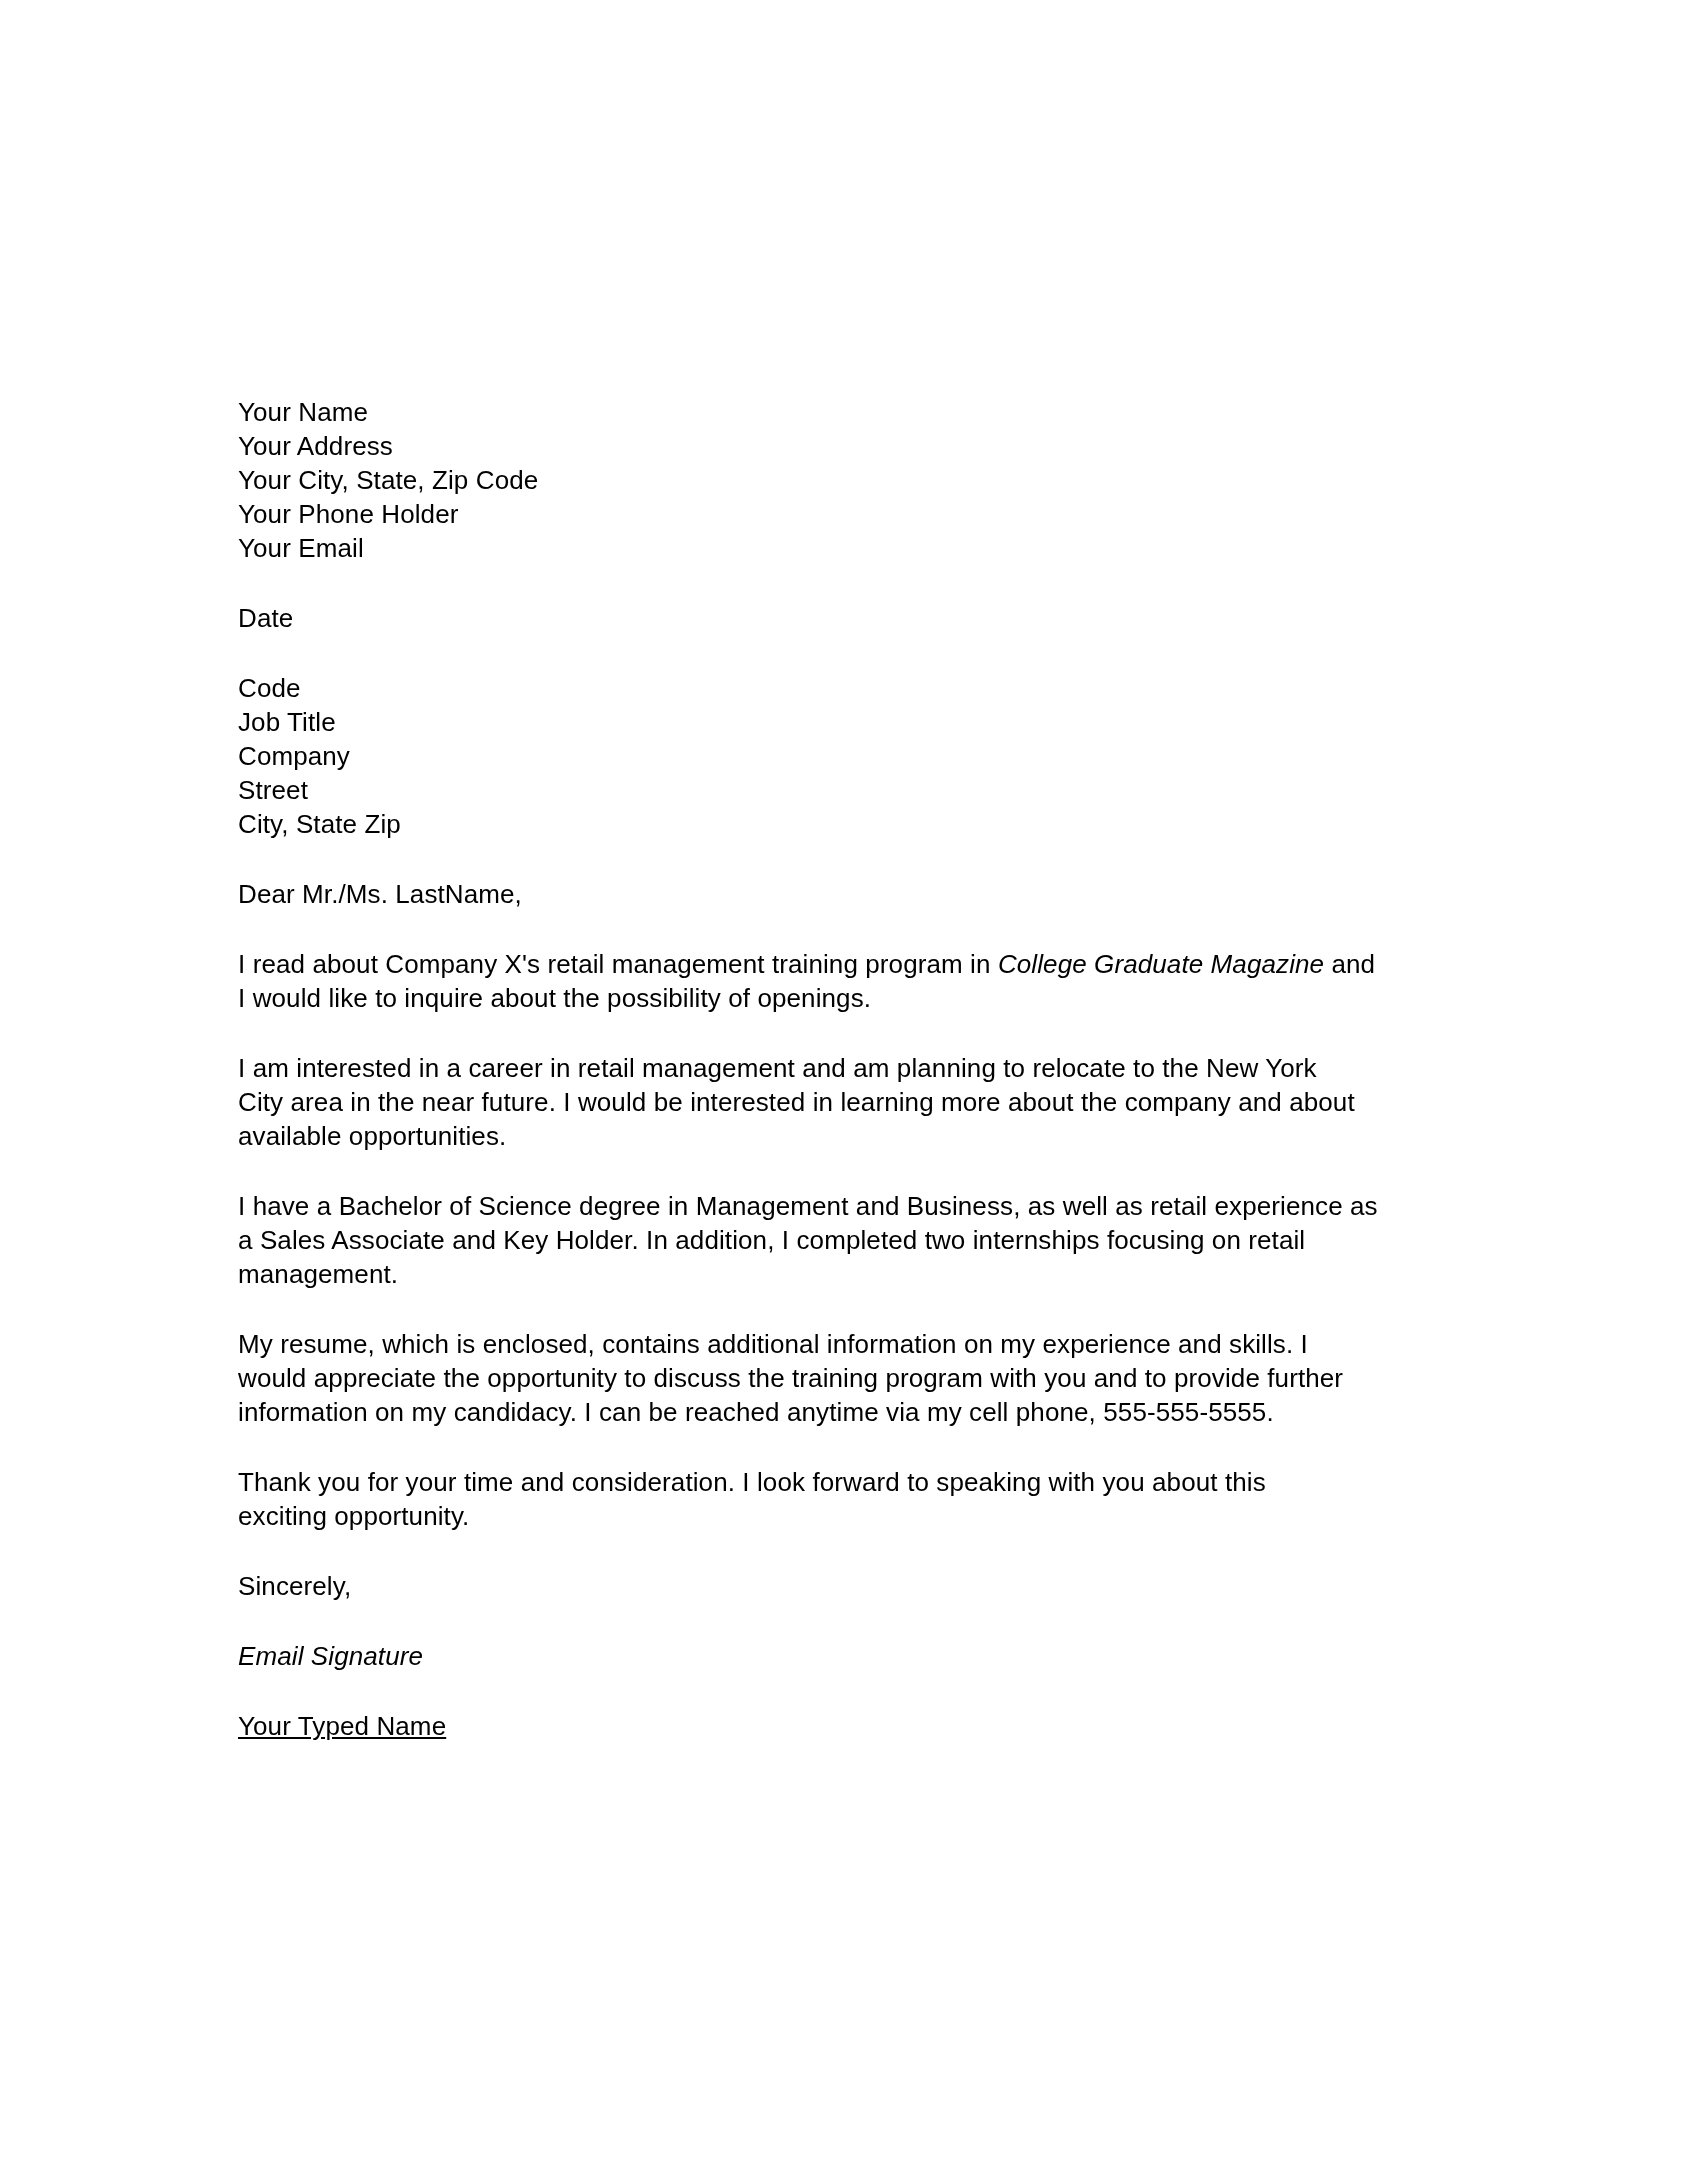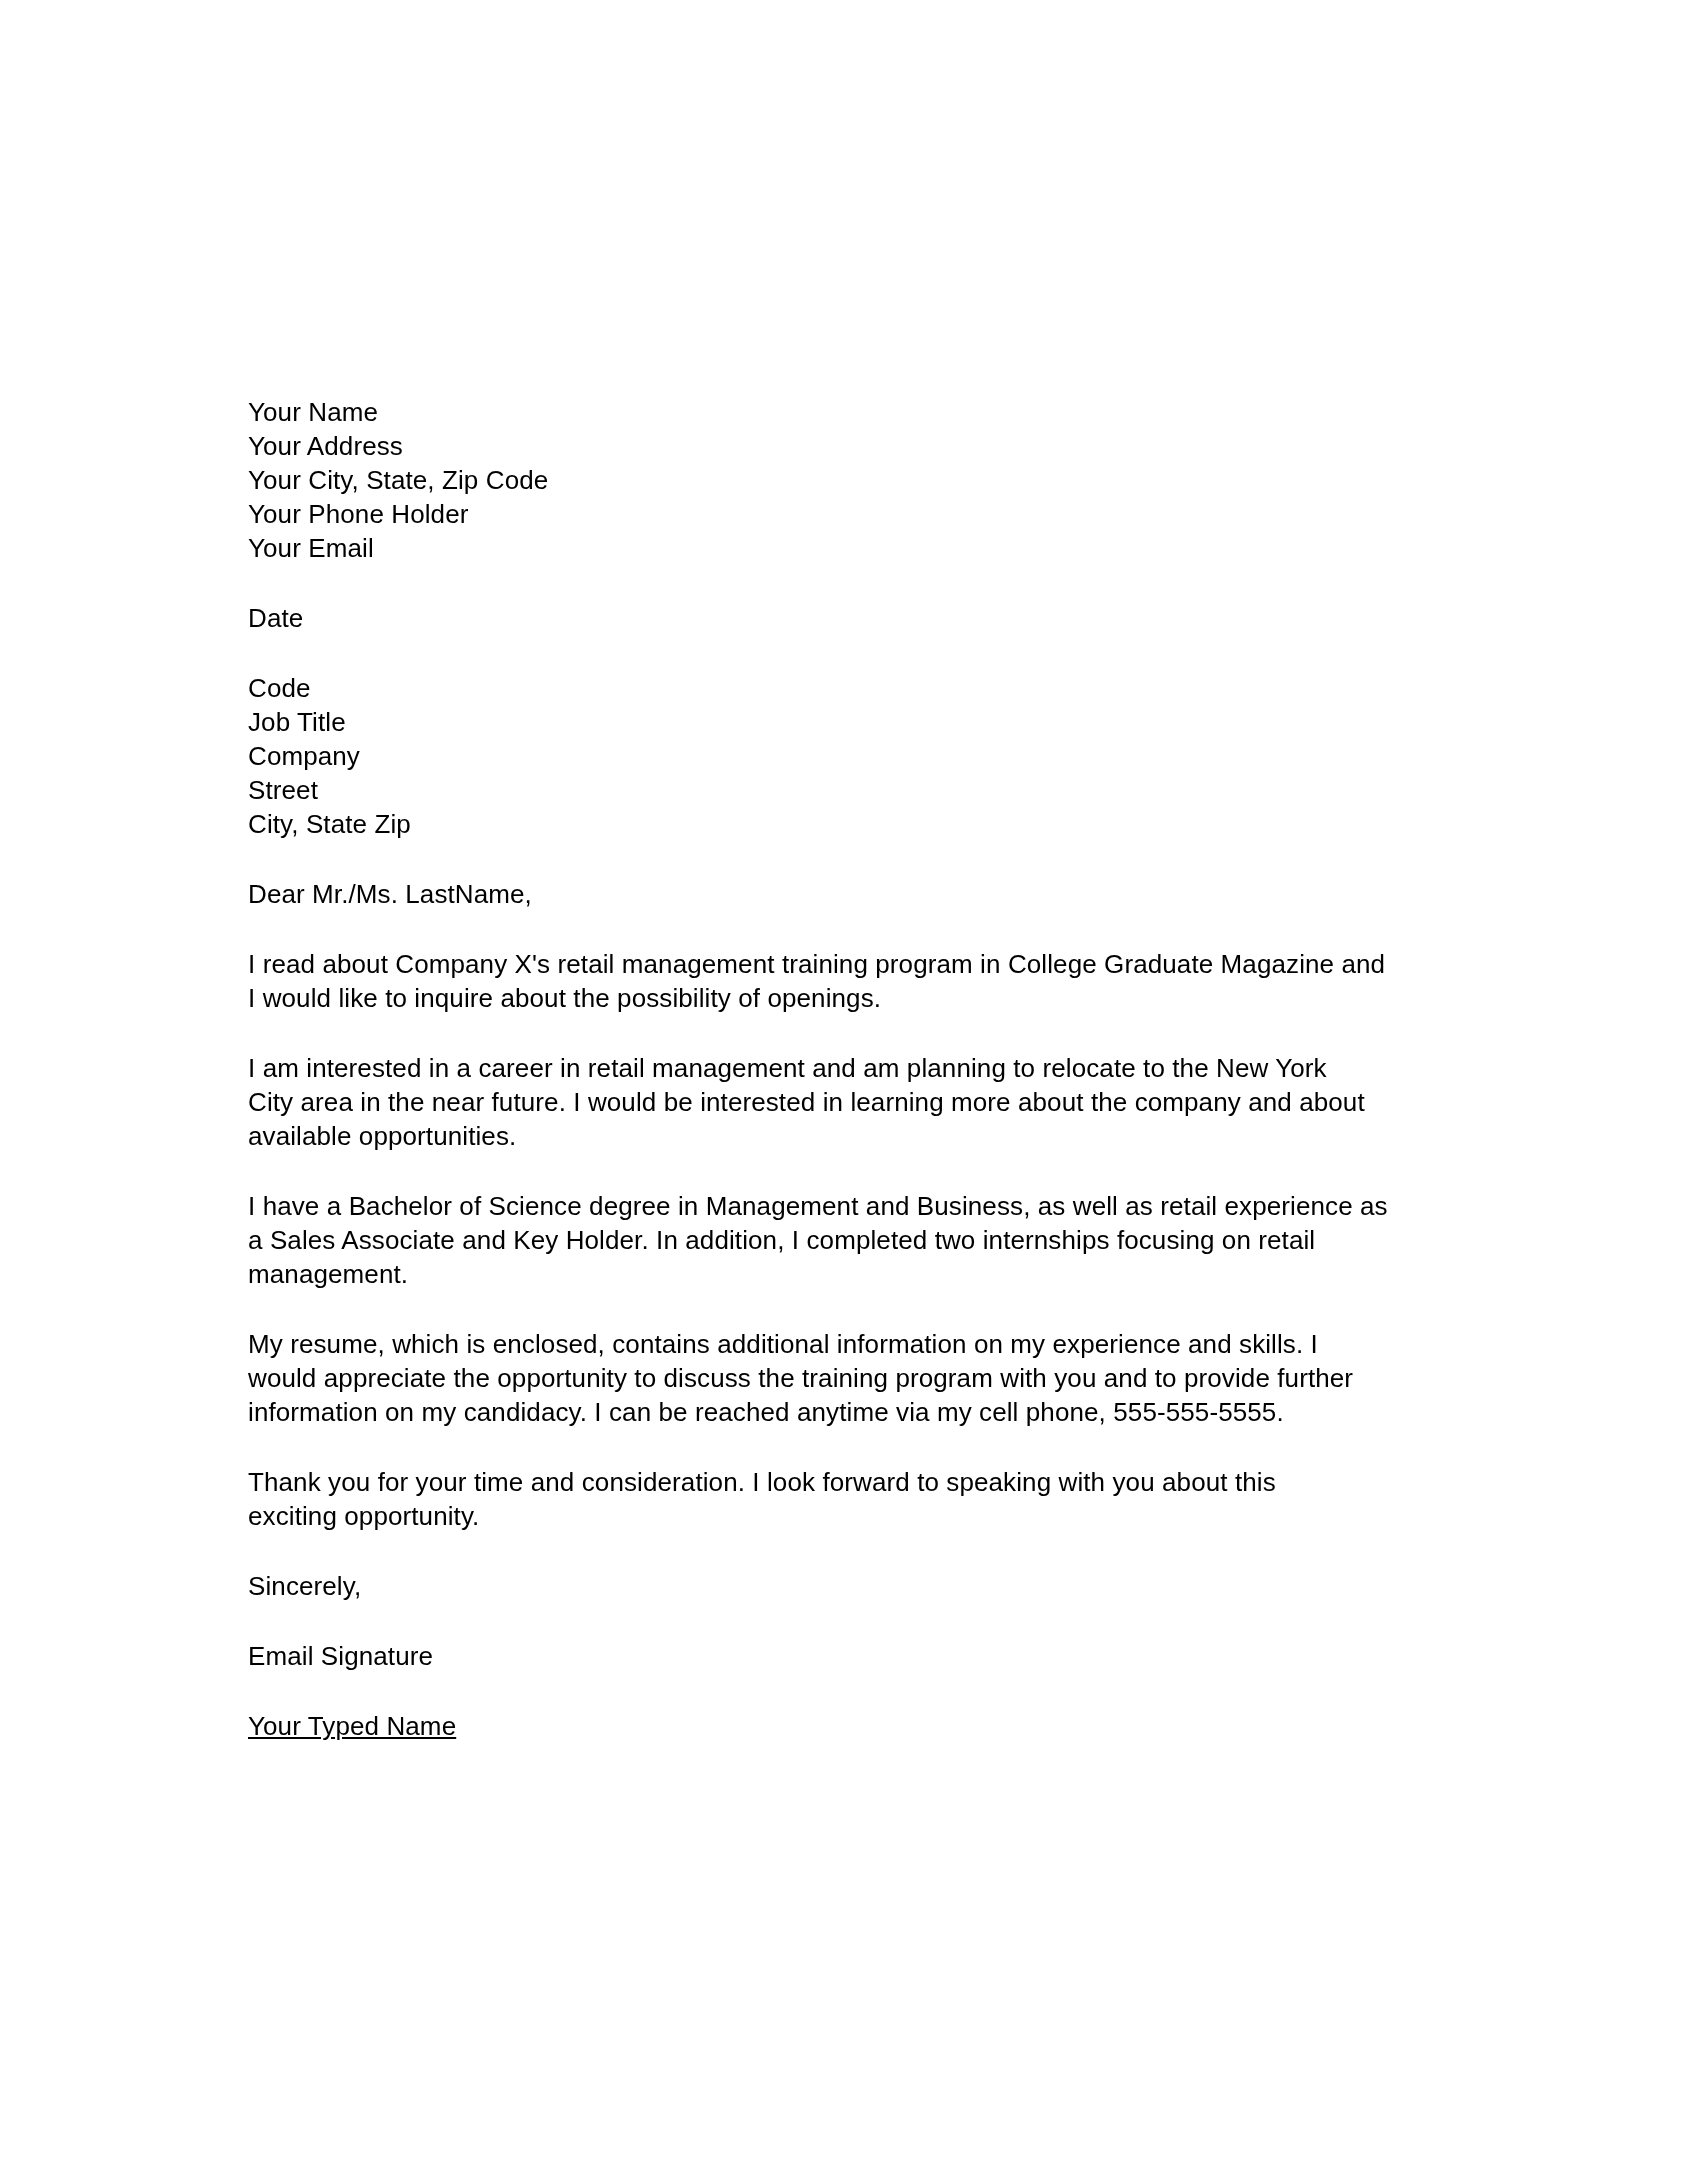--- a/index.html
+++ b/index.html
@@ -9,40 +9,41 @@
   }
   .page {
     position: relative;
     width: 1687px;
     height: 2184px;
     background: #ffffff;
     overflow: hidden;
   }
   .letter {
     position: absolute;
-    left: 248px;
+    left: 238px;
     top: 395px;
     width: 1310px;
     font-family: "Liberation Sans", "DejaVu Sans", sans-serif;
     font-size: 26px;
     line-height: 34px;
     color: #000000;
     letter-spacing: 0.1px;
   }
   .block {
     margin: 0 0 36px 0;
   }
   .block:last-child {
     margin-bottom: 0;
     text-decoration: underline;
   }
   .para {
     white-space: pre-line;
   }
   .italic {
+    font-style: italic;
   }
 </style>
 </head>
 <body>
 
 <div class="page">
   <div class="letter">
 
     <div class="block">
       <div>Your Name</div>

